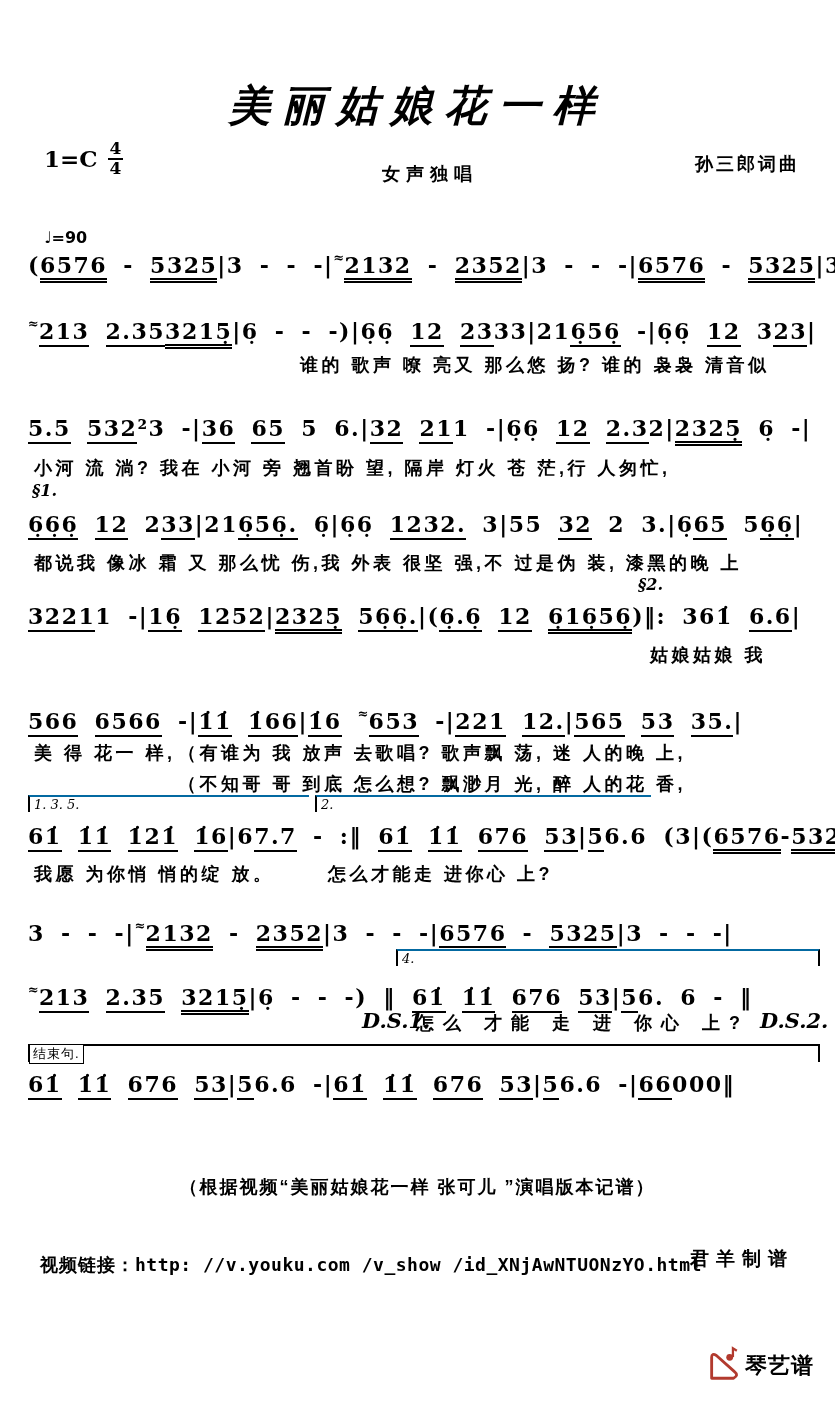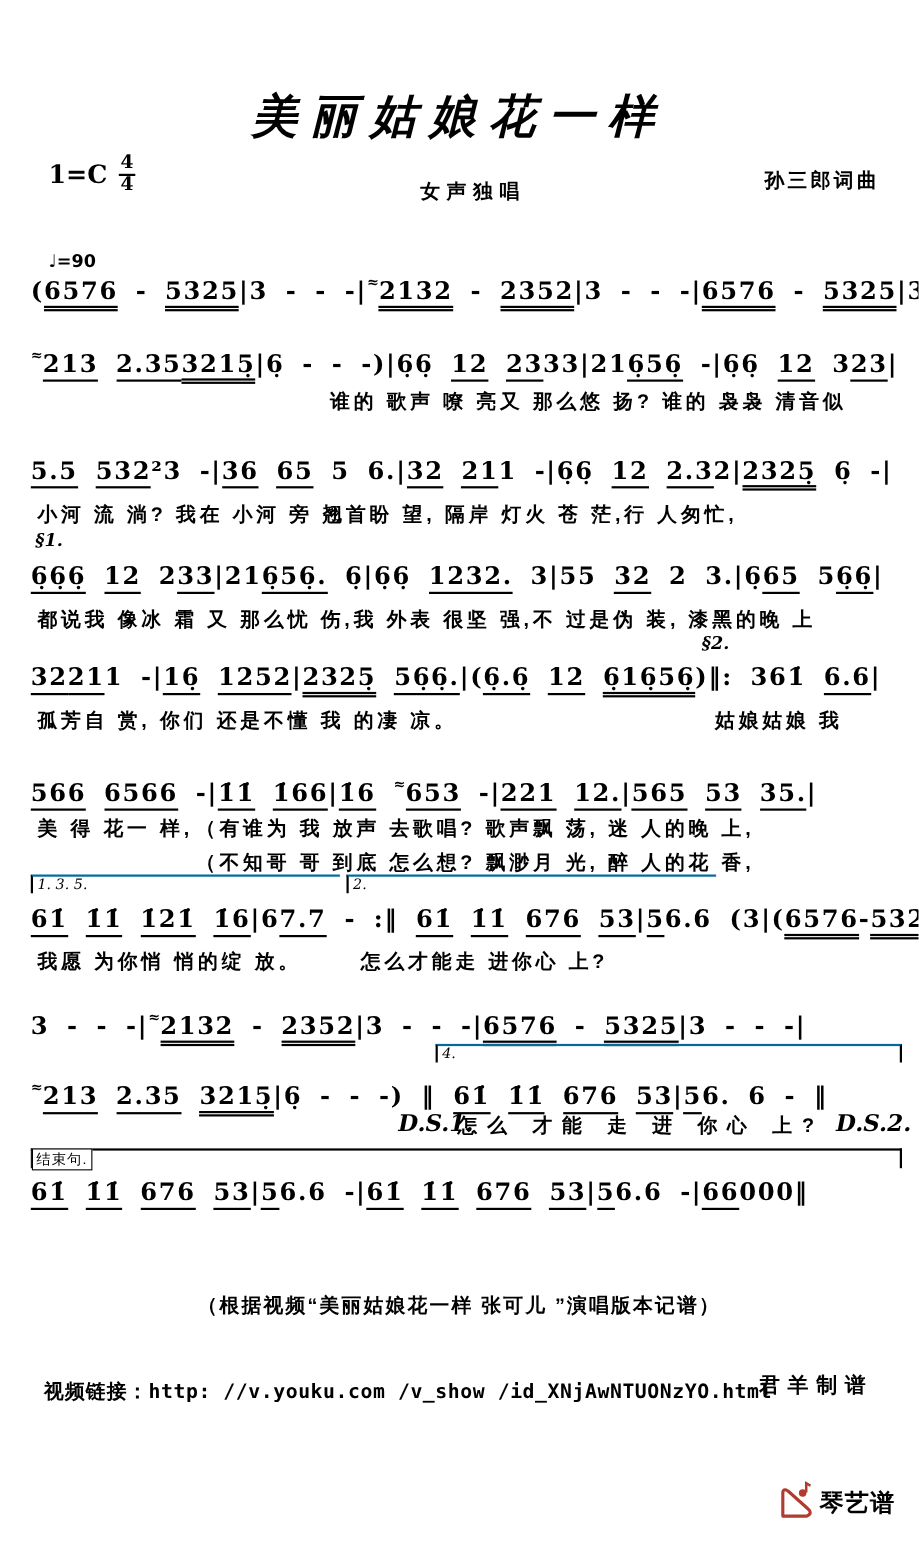--- a/index.html
+++ b/index.html
@@ -72,21 +72,20 @@
       <div class="lyric" style="left: 6px; top: 43px;">小河 流 淌?  我在 小河 旁  翘首盼 望,  隔岸 灯火 苍 茫,行 人匆忙,</div>
     </div>
     <div class="system" style="top: 509px;">
       <div class="segno" style="left: 4px; top: -28px;">§1.</div>
       <div class="notation"><span class="u1">6̣6̣6̣</span><span> </span><span class="u1">12</span><span> 2</span><span class="u1">33</span><span>|21</span><span class="u1">6̣56̣.</span><span> 6̣|6̣6̣ </span><span class="u1">1232.</span><span> 3|55 </span><span class="u1">32</span><span> 2 3.|6̣</span><span class="u1">65</span><span> 5</span><span class="u1">6̣6̣</span><span>|</span></div>
       <div class="lyric" style="left: 6px; top: 42px;">都说我 像冰 霜 又 那么忧 伤,我 外表 很坚 强,不 过是伪 装,  漆黑的晚 上</div>
     </div>
     <div class="system" style="top: 601px;">
       <div class="segno" style="left: 610px; top: -26px;">§2.</div>
       <div class="notation"><span class="u1">32</span><span class="u1">21</span><span>1 -|</span><span class="u1">16̣</span><span> </span><span class="u1">1252</span><span>|</span><span class="u2">2325̣</span><span> </span><span class="u1">56̣6̣.</span><span>|(</span><span class="u1">6̣.6̣</span><span> </span><span class="u1">12</span><span> </span><span class="u2">6̣16̣56̣</span><span>)‖: 361̇ </span><span class="u1">6.6</span><span>|</span></div>
-      <div class="lyric" style="left: 6px; top: 42px;">孤芳自 赏,  你们 还是不懂 我 的凄 凉。</div>
       <div class="lyric" style="left: 622px; top: 42px;">姑娘姑娘 我</div>
     </div>
     <div class="system" style="top: 699px;">
       <div class="notation"><span class="u1">566</span><span> </span><span class="u1">6566</span><span> -|</span><span class="u1">1̇1̇</span><span> </span><span class="u1">1̇66</span><span>|</span><span class="u1">1̇6</span><span> </span><span class="trill">≈</span><span class="u1">653</span><span> -|</span><span class="u1">221</span><span> </span><span class="u1">12.</span><span>|</span><span class="u1">565</span><span> </span><span class="u1">53</span><span> </span><span class="u1">35.</span><span>|</span></div>
       <div class="lyric" style="left: 6px; top: 42px;">美 得 花一 样,</div>
       <div class="lyric" style="left: 150px; top: 73px;">（不知哥 哥 到底 怎么想?  飘渺月 光,  醉 人的花 香,</div>
       <div class="lyric" style="left: 150px; top: 42px;">（有谁为 我 放声 去歌唱?  歌声飘 荡,  迷 人的晚 上,</div>
     </div>
     <div class="system" style="top: 821px;">
       <div class="volta" style="left: 0px; width: 281px;">1. 3. 5.</div>

